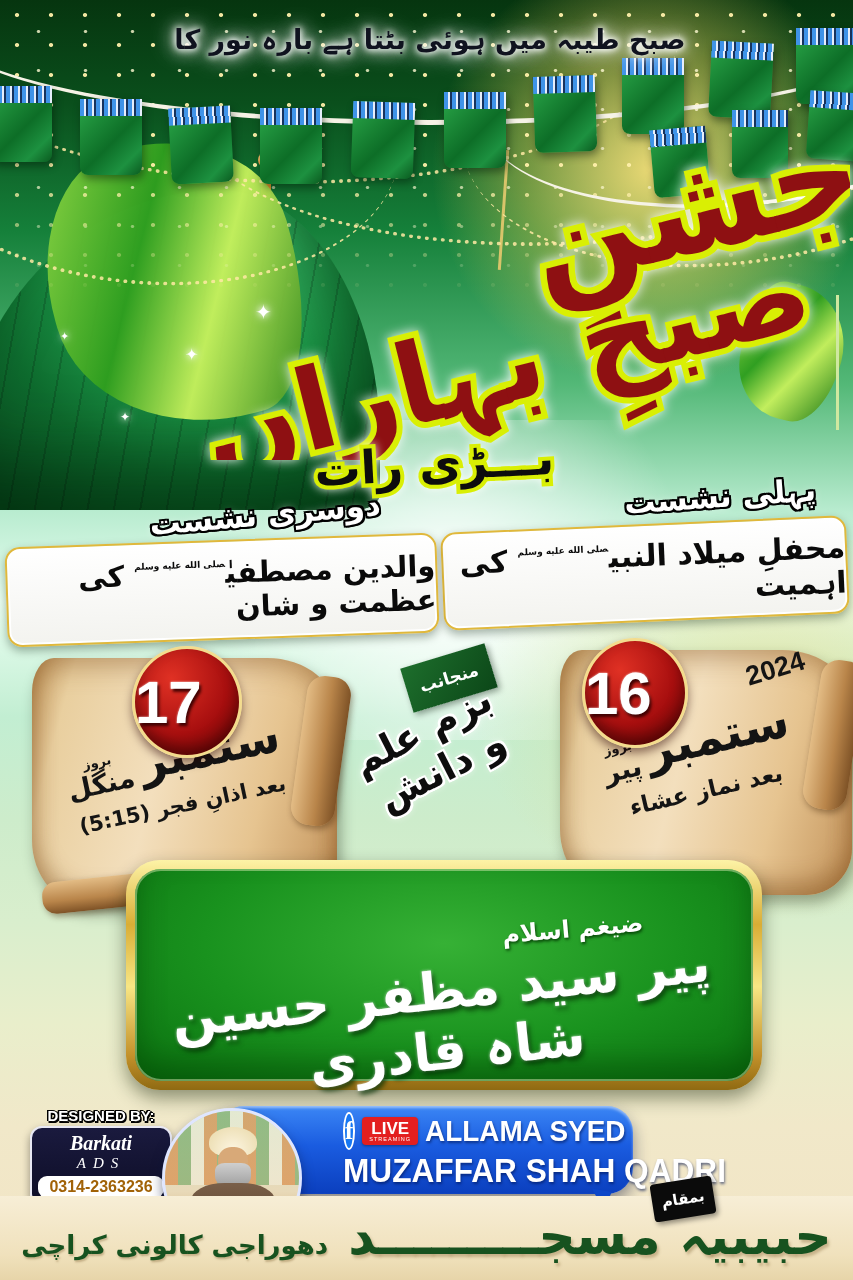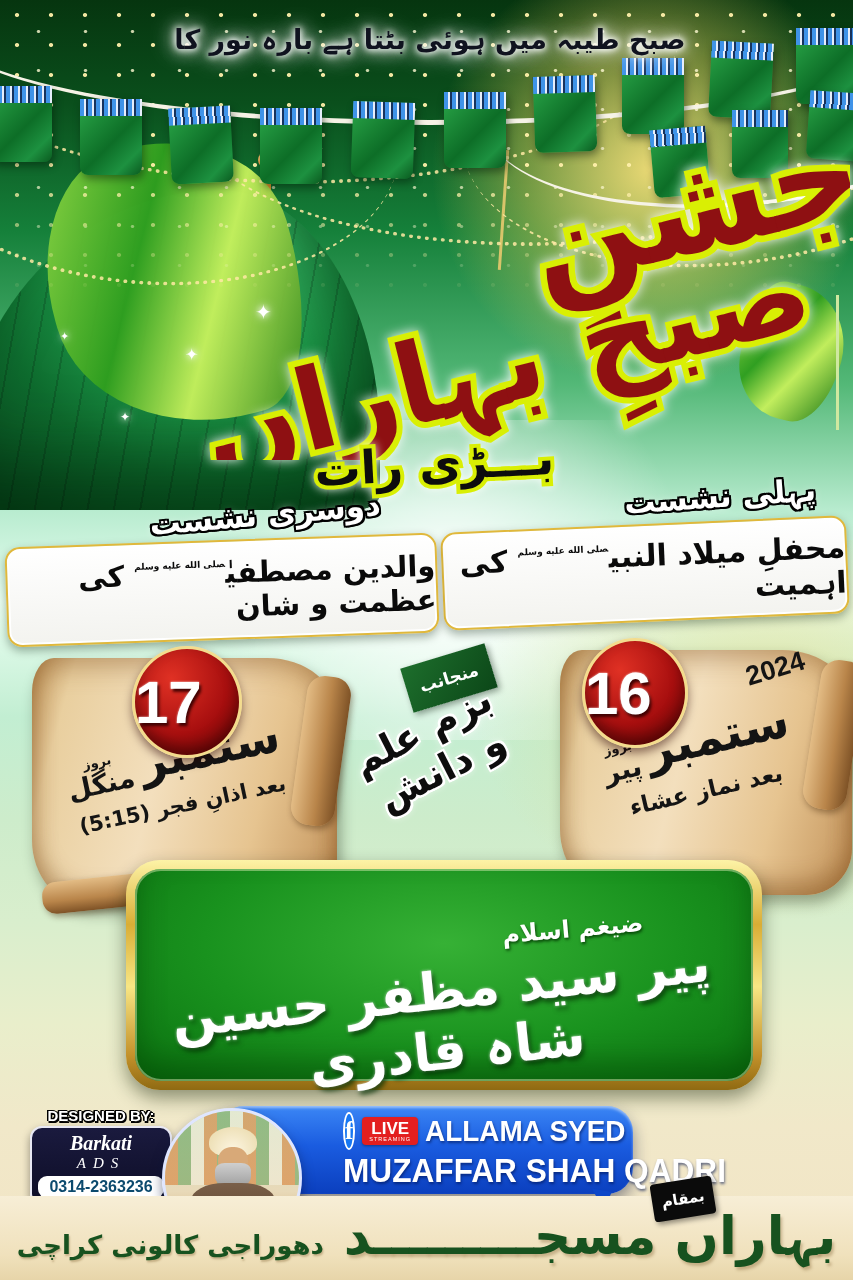--- a/index.html
+++ b/index.html
@@ -73,21 +73,21 @@
   .speaker-honor{color:#fff;font-weight:bold;text-shadow:1px 2px 3px rgba(0,50,0,.8);}
   .speaker-name{color:#fff;font-weight:bold;text-align:center;direction:rtl;
     text-shadow:2px 4px 5px rgba(0,45,0,.75),0 0 3px rgba(255,255,255,.8);}
   
   .designer-heading{color:#fff;font-weight:900;
     text-shadow:1.5px 0 #000,-1.5px 0 #000,0 1.5px #000,0 -1.5px #000,1.5px 1.5px #000,-1.5px -1.5px #000;}
   .designer-box{background:linear-gradient(180deg,#1a1a3e,#0d0d26);border:2px solid #e8e8f4;border-radius:12px;
     text-align:center;color:#fff;box-shadow:0 4px 8px rgba(0,0,0,.4);}
   .brand{font-family:"Liberation Serif",serif;font-style:italic;font-weight:bold;}
   .brand-sub{font-family:"Liberation Serif",serif;font-style:italic;letter-spacing:7px;}
-  .phone-pill{background:#fff;border-radius:9px;color:#0c4a6e;font-weight:900;}
+  .phone-pill{background:#fff;border-radius:9px;color:#a16207;font-weight:900;}
   
   .live-bar{background:linear-gradient(180deg,#3b86f5 0%,#1a5ce0 45%,#0b3fbe 100%);border-radius:26px;
     box-shadow:0 8px 16px rgba(10,20,60,.45),inset 0 2px 3px rgba(255,255,255,.5);}
   .fb-circle{border-radius:50%;background:#1877f2;border:2px solid #fff;display:flex;align-items:center;justify-content:center;
     color:#fff;font-family:"Liberation Serif",serif;font-weight:bold;}
   .live-badge{background:#e31f1f;border-radius:4px;color:#fff;text-align:center;line-height:1;
     box-shadow:0 1px 3px rgba(0,0,0,.4);}
   .live-text{color:#fff;font-weight:800;transform:scaleX(.93);transform-origin:left center;
     text-shadow:1px 2px 3px rgba(0,20,80,.6);white-space:nowrap;}
   .photo-circle{border-radius:50%;border:3px solid #dfe6ff;overflow:hidden;
@@ -259,17 +259,17 @@
     <div class="abs" style="left:44px;top:16px;width:48px;height:30px;background:radial-gradient(circle at 50% 80%,#fdf6e2,#e8d8a8);border-radius:50% 50% 42% 42%;"></div>
     <div class="abs" style="left:53px;top:36px;width:30px;height:28px;background:#d8a978;border-radius:46%;"></div>
     <div class="abs" style="left:50px;top:52px;width:36px;height:26px;background:linear-gradient(180deg,#cfcfcf,#9a9a9a);border-radius:30% 30% 55% 55%;"></div>
     <div class="abs" style="left:26px;top:72px;width:84px;height:44px;background:linear-gradient(180deg,#7a5f49,#5c452f);border-radius:40% 40% 8% 8%;"></div>
     <div class="abs" style="left:8px;top:106px;width:120px;height:30px;background:linear-gradient(180deg,#d9a55e,#b67c33);border-radius:12px 12px 0 0;"></div>
   </div>
 
   <div class="abs venue-strip" style="left:0;top:1196px;width:853px;height:84px;"></div>
   <div class="abs urdu venue-badge" style="left:652px;top:1180px;width:62px;height:38px;font-size:15px;transform:rotate(-9deg);direction:rtl;">بمقام</div>
   <div class="abs urdu venue-text" style="left:0;top:1206px;width:853px;">
-    <span style="font-size:52px;text-shadow:2px 3px 3px rgba(120,90,40,.35);">بہاراں مسجـــــــــد</span>
+    <span style="font-size:52px;text-shadow:2px 3px 3px rgba(120,90,40,.35);">حبیبیہ مسجـــــــــد</span>
     <span style="font-size:26px;text-shadow:1px 2px 2px rgba(120,90,40,.35);">دھوراجی کالونی کراچی</span>
   </div>
 
 </div>
 
 </body></html>

